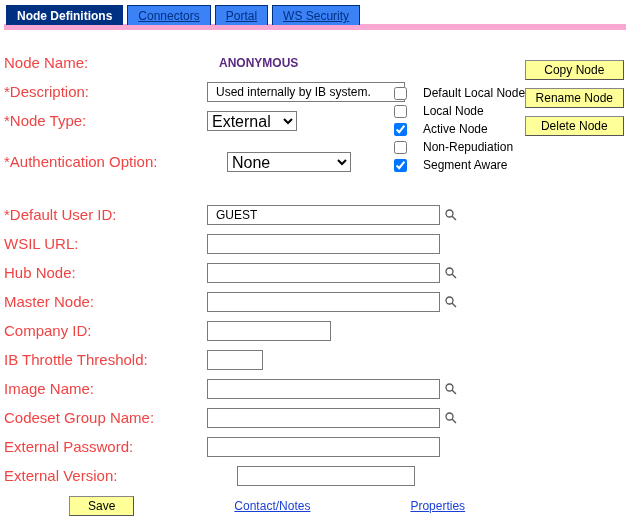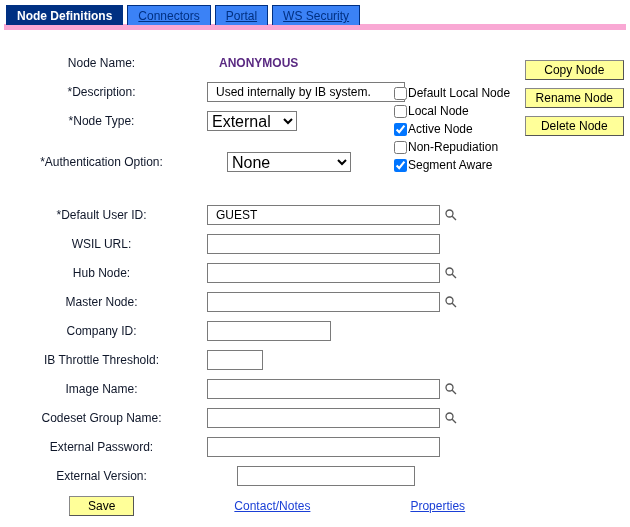--- a/index.html
+++ b/index.html
@@ -5,28 +5,28 @@
 html,body{margin:0;padding:0;font-family:Arial,Helvetica,sans-serif;font-size:12px;color:#000;background:#fff}
 .page{width:630px;height:527px;position:relative;box-sizing:border-box;padding:4px}
 .tabs{display:flex;gap:4px;border-bottom:6px solid #f9a8d4;padding-left:2px}
 .tab{padding:3px 10px 2px;font-size:12px;border:1px solid #003082;border-bottom:none;cursor:pointer;position:relative;top:1px}
 .tab.active{background:#003082;color:#fff;font-weight:bold}
 .tab.inactive{background:#3b82f6;color:#003082;text-decoration:underline}
 .body{position:relative;padding-top:18px}
 .rightbtns{position:absolute;right:2px;top:30px;display:flex;flex-direction:column;gap:8px}
 .ybtn{background:#ffff99;border:1px solid #888;border-right-color:#555;border-bottom-color:#555;padding:2px 10px;font-size:12px;cursor:pointer;min-width:90px;text-align:center}
 .row{display:flex;align-items:center;height:29px}
-.lab{width:195px;text-align:center;padding-right:8px;font-size:12px;color:#0f172a}
+.lab{width:195px;text-align:left;padding-right:8px;font-size:15px;color:#ef4444}
 .val{color:#5a2a82;font-weight:bold}
 input.txt{border:1px solid #7a7a7a;height:18px;padding:0 8px;font-size:12px;font-family:Arial}
 select.sel{border:1px solid #7a7a7a;height:20px;font-size:16px;background:#fff;color:#000;font-family:Arial}
 .lookup{width:14px;height:14px;margin-left:4px;display:inline-block;cursor:pointer}
 .lookup svg{width:14px;height:14px}
 .cbcol{position:absolute;left:390px;top:56px;display:flex;flex-direction:column;gap:4px}
-.cbrow{display:flex;align-items:center;gap:1px;font-size:12px}
+.cbrow{display:flex;align-items:center;gap:16px;font-size:12px}
 input.cb{width:13px;height:13px;margin:0}
 .alab{color:#000}
 .botlinks{display:flex;align-items:center;gap:100px;margin-top:6px;padding-left:65px}
 .savebtn{background:#ffff99;border:1px solid #888;border-right-color:#555;border-bottom-color:#555;padding:2px 18px;font-size:12px;cursor:pointer}
 .lnk{color:#1a3fd6;text-decoration:underline;cursor:pointer;font-size:12px}
 </style>
 </head>
 <body>
 <div class="page">
 

